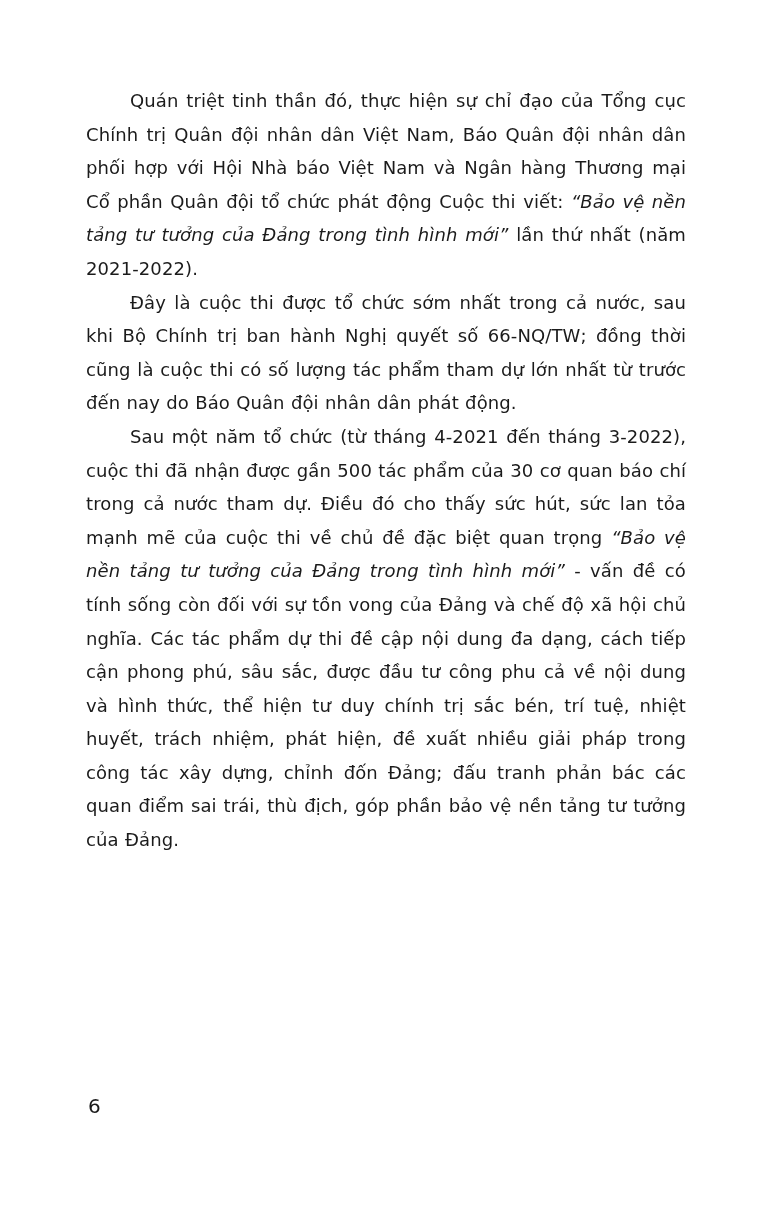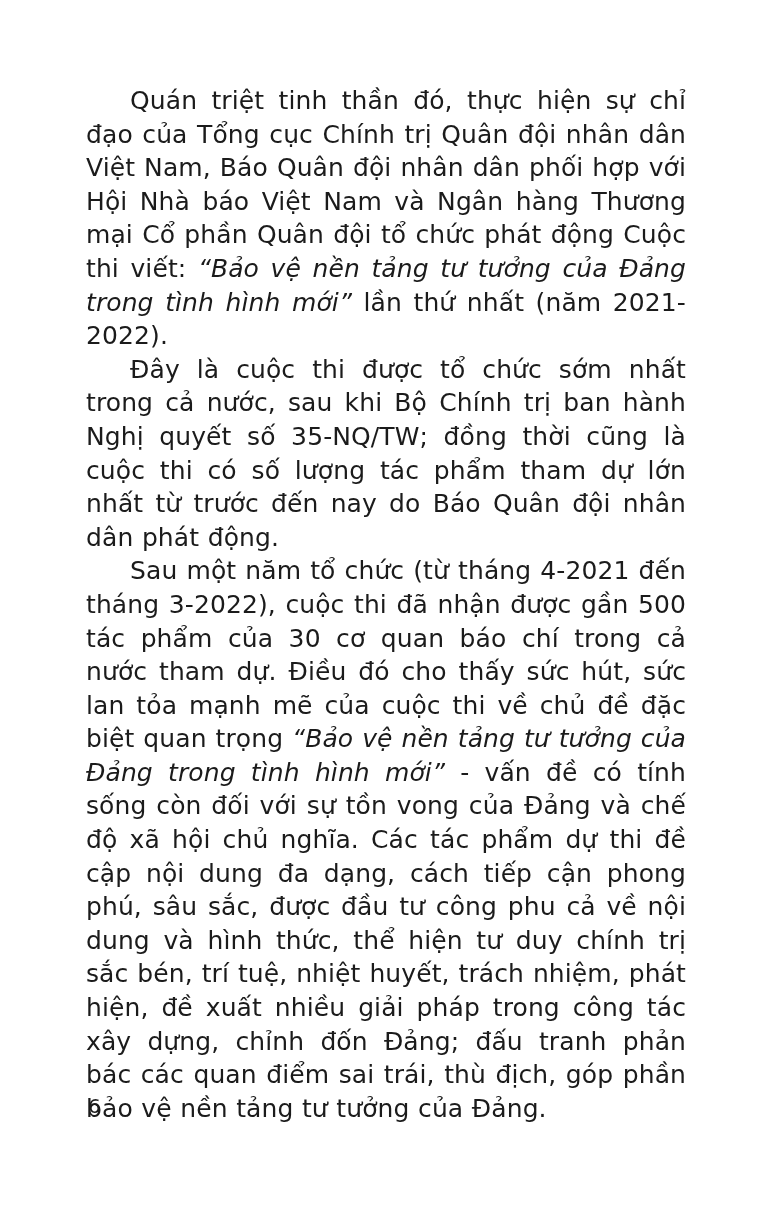--- a/index.html
+++ b/index.html
@@ -14,21 +14,21 @@
     background: #ffffff;
     color: #1b1b1b;
     font-family: "DejaVu Sans", "Liberation Sans", sans-serif;
     overflow: hidden;
   }
   .text-block {
     position: absolute;
     left: 86px;
     top: 84px;
     width: 600px;
-    font-size: 25px;
+    font-size: 18px;
     line-height: 33.6px;
     text-align: justify;
     letter-spacing: 0.1px;
     word-spacing: 0.5px;
   }
   .text-block p {
     margin: 0;
     padding: 0;
     text-indent: 44px;
   }
@@ -43,17 +43,17 @@
     line-height: 1;
     color: #1b1b1b;
   }
 </style>
 </head>
 <body>
 
 <div class="book-page">
   <div class="text-block" id="text-block">
       <p><span>Quán triệt tinh thần đó, thực hiện sự chỉ đạo của Tổng cục Chính trị Quân đội nhân dân Việt Nam, Báo Quân đội nhân dân phối hợp với Hội Nhà báo Việt Nam và Ngân hàng Thương mại Cổ phần Quân đội tổ chức phát động Cuộc thi viết: </span><span class="italic">“Bảo vệ nền tảng tư tưởng của Đảng trong tình hình mới”</span><span> lần thứ nhất (năm 2021-2022).</span></p>
-      <p><span>Đây là cuộc thi được tổ chức sớm nhất trong cả nước, sau khi Bộ Chính trị ban hành Nghị quyết số 35-NQ/TW; đồng thời cũng là cuộc thi có số lượng tác phẩm tham dự lớn nhất từ trước đến nay do Báo Quân đội nhân dân phát động.</span></p>
+      <p><span>Đây là cuộc thi được tổ chức sớm nhất trong cả nước, sau khi Bộ Chính trị ban hành Nghị quyết số 66-NQ/TW; đồng thời cũng là cuộc thi có số lượng tác phẩm tham dự lớn nhất từ trước đến nay do Báo Quân đội nhân dân phát động.</span></p>
       <p><span>Sau một năm tổ chức (từ tháng 4-2021 đến tháng 3-2022), cuộc thi đã nhận được gần 500 tác phẩm của 30 cơ quan báo chí trong cả nước tham dự. Điều đó cho thấy sức hút, sức lan tỏa mạnh mẽ của cuộc thi về chủ đề đặc biệt quan trọng </span><span class="italic">“Bảo vệ nền tảng tư tưởng của Đảng trong tình hình mới”</span><span> - vấn đề có tính sống còn đối với sự tồn vong của Đảng và chế độ xã hội chủ nghĩa. Các tác phẩm dự thi đề cập nội dung đa dạng, cách tiếp cận phong phú, sâu sắc, được đầu tư công phu cả về nội dung và hình thức, thể hiện tư duy chính trị sắc bén, trí tuệ, nhiệt huyết, trách nhiệm, phát hiện, đề xuất nhiều giải pháp trong công tác xây dựng, chỉnh đốn Đảng; đấu tranh phản bác các quan điểm sai trái, thù địch, góp phần bảo vệ nền tảng tư tưởng của Đảng.</span></p>
     </div>
   <div class="page-number">6</div>
 </div>
 
 </body></html>

